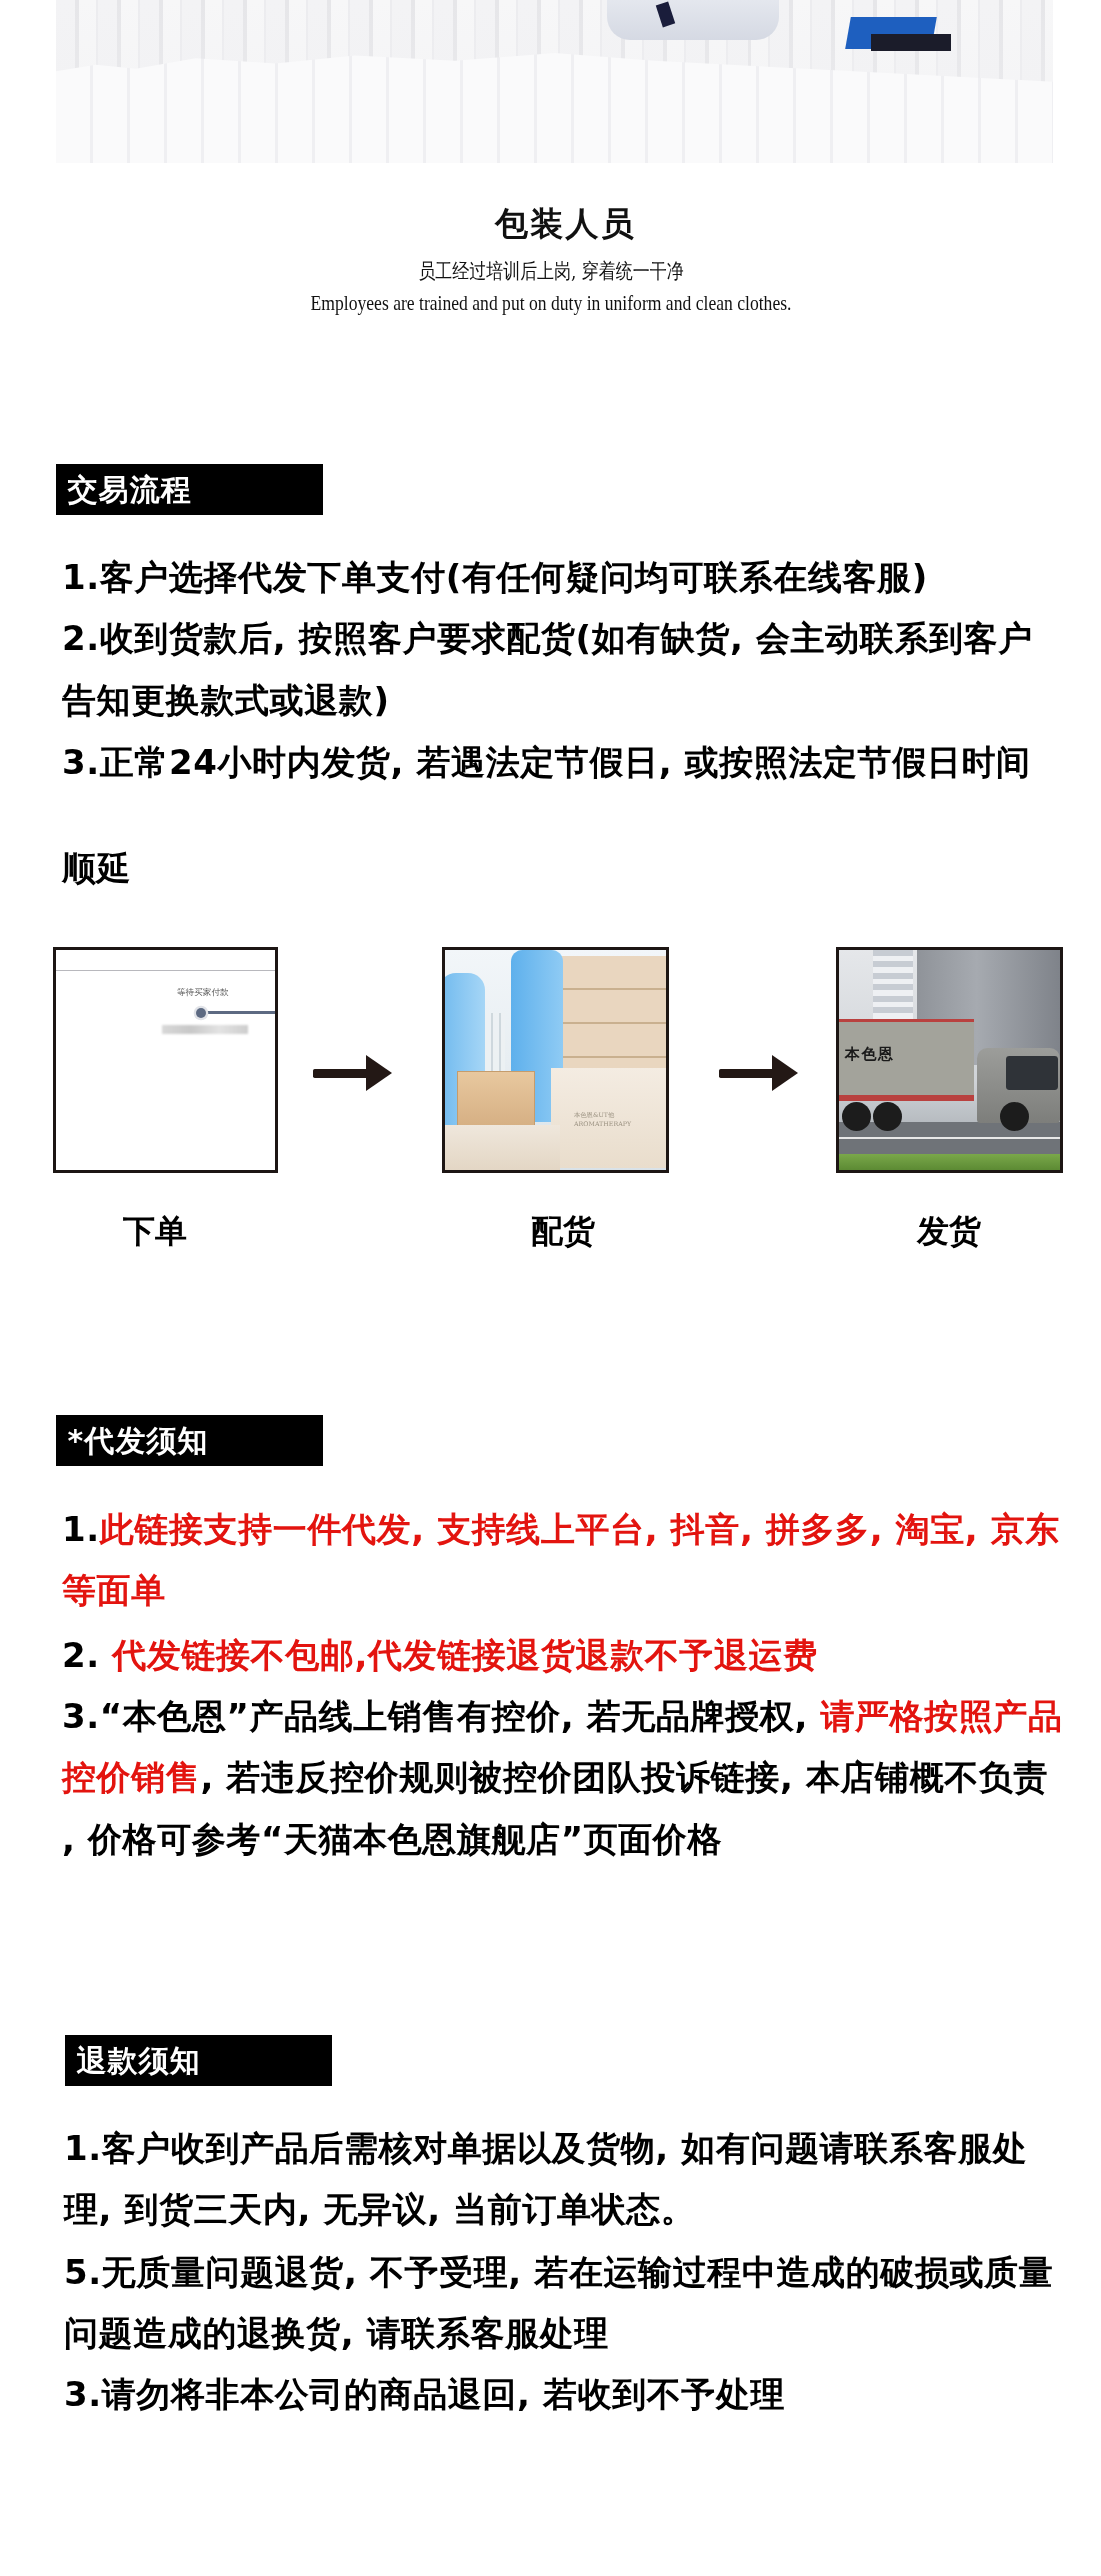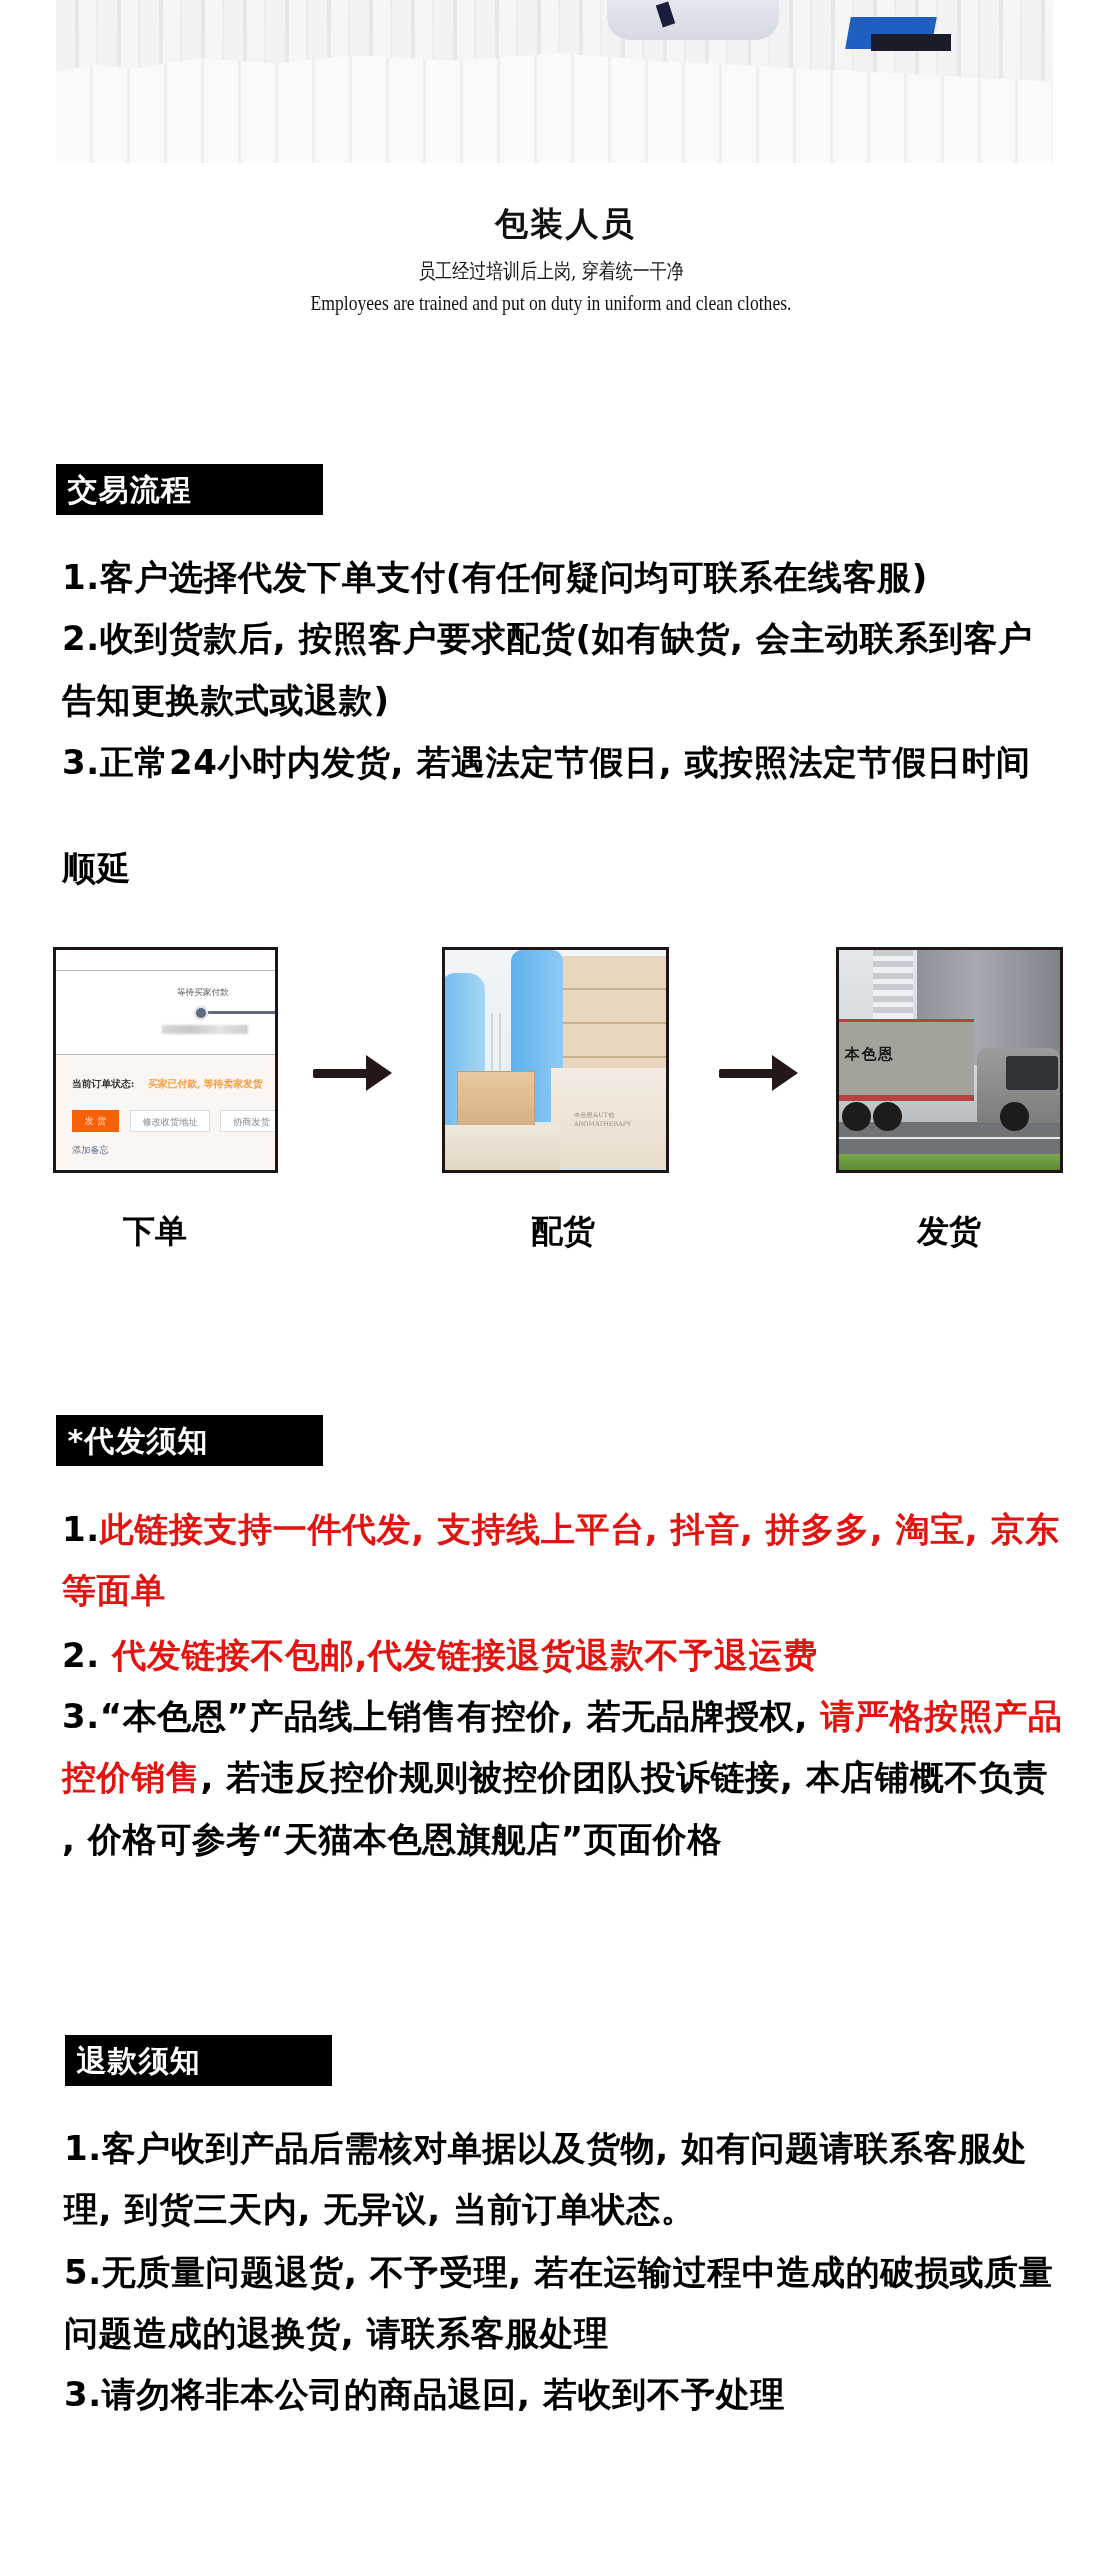--- a/index.html
+++ b/index.html
@@ -136,28 +136,20 @@
 <div class="abs para-line" style="top:742px;">3.正常24小时内发货, 若遇法定节假日, 或按照法定节假日时间</div>
 <div class="abs para-line" style="top:848px;">顺延</div>
 
 <div class="abs flow-frame frame-order">
   <div class="order-ui">
     <div class="topbar"></div>
     <div class="wait-text">等待买家付款</div>
     <div class="track"></div>
     <div class="dot"></div>
     <div class="blur"></div>
-    <div class="bottom">
-      <div class="status-label">当前订单状态:</div>
-      <div class="status-value">买家已付款, 等待卖家发货</div>
-      <div class="btn btn-ship">发 货</div>
-      <div class="btn btn-edit">修改收货地址</div>
-      <div class="btn btn-neg">协商发货</div>
-      <div class="memo">添加备忘</div>
-    </div>
   </div>
 </div>
 
 <div class="abs arrow arrow-1">
   <div class="shaft"></div>
     <div class="head"></div>
 </div>
 
 <div class="abs flow-frame frame-pack">
   <div class="pack-photo">

